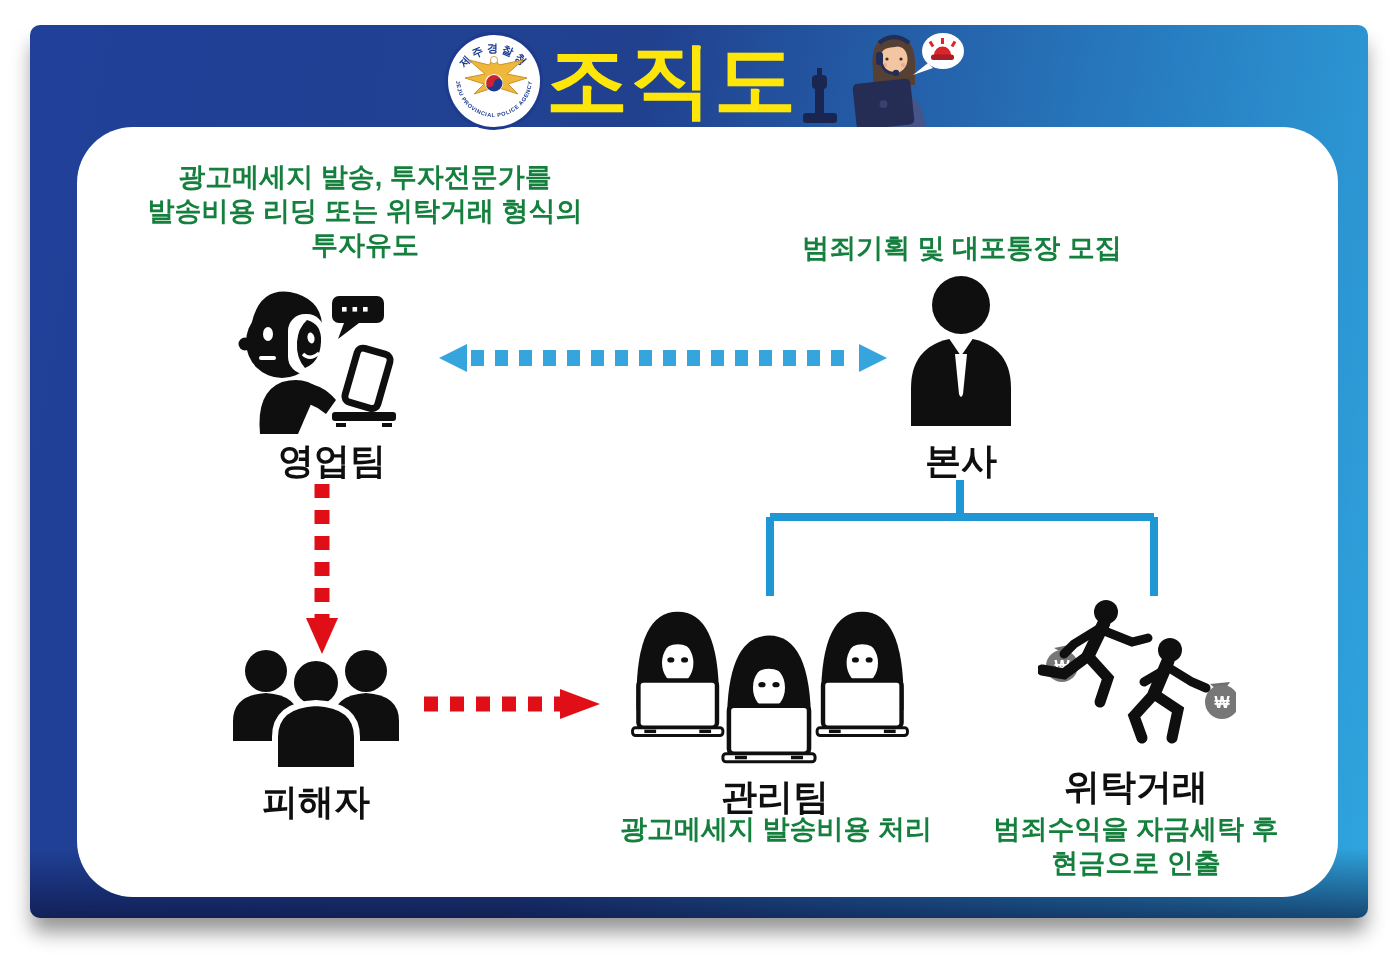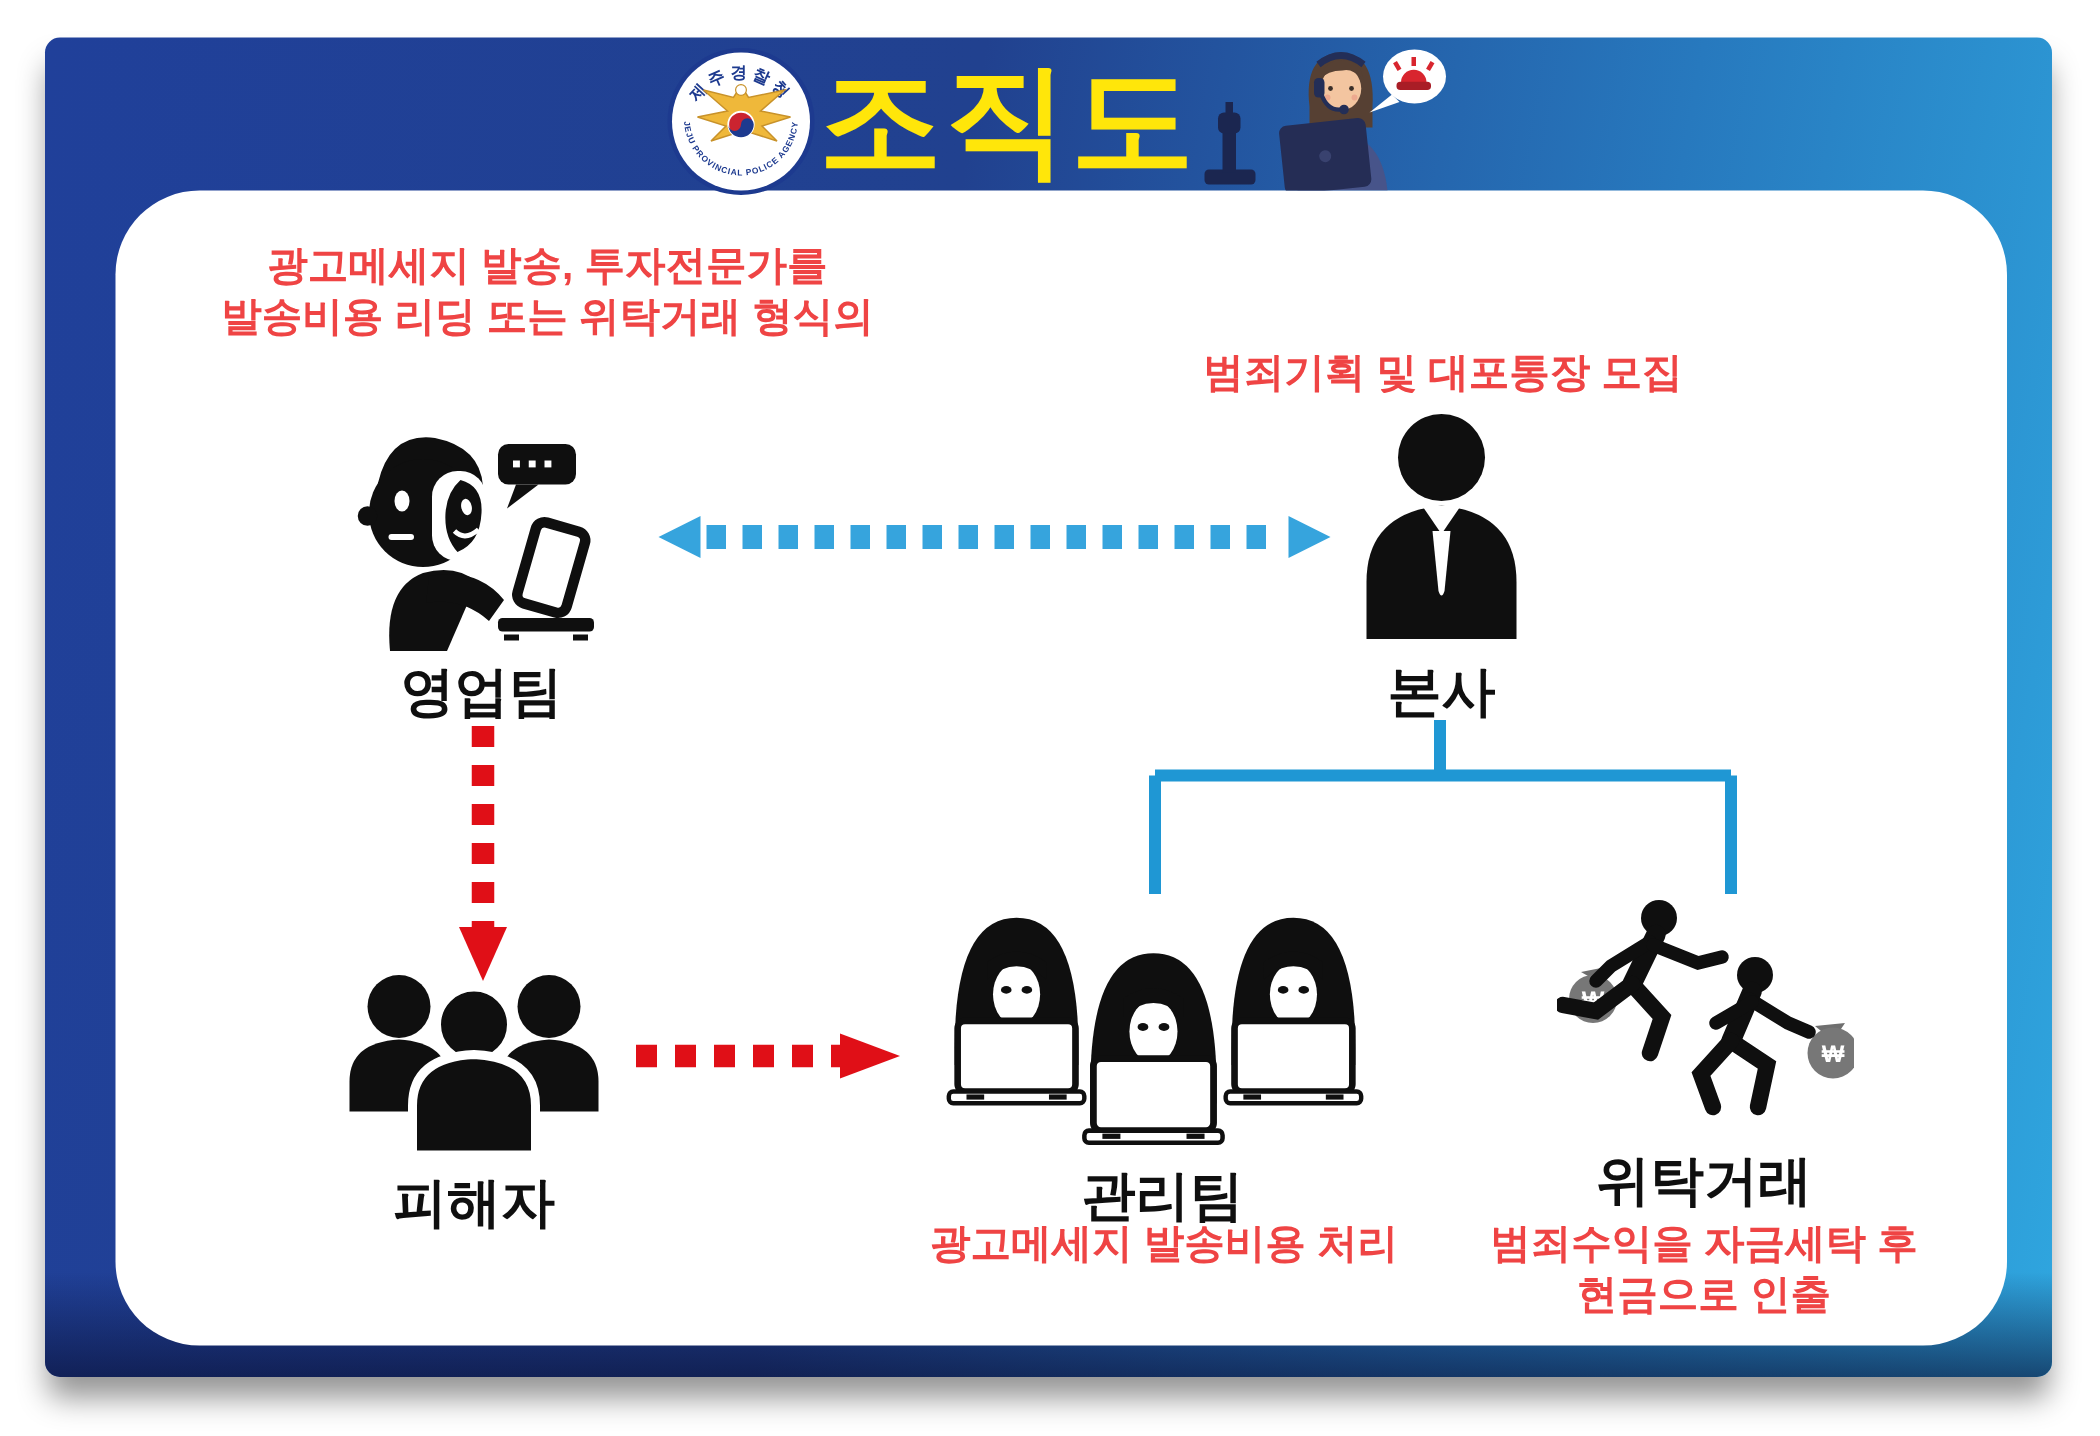--- a/index.html
+++ b/index.html
@@ -9,21 +9,21 @@
          background:linear-gradient(100deg,#20409A 0%,#21418F 42%,#2779BE 74%,#2FA6DF 100%);
          box-shadow:0 16px 20px -2px rgba(0,0,0,0.42);z-index:1;}
   .frame::after{content:"";position:absolute;left:0;right:0;bottom:0;height:70px;
          border-radius:0 0 10px 10px;
          background:linear-gradient(to top,rgba(8,13,48,0.62),rgba(8,13,48,0));}
   .panel{position:absolute;left:77px;top:127px;width:1261px;height:770px;border-radius:56px;
          background:#ffffff;z-index:2;}
   .abs{position:absolute;z-index:3;}
   .title{left:672px;top:26px;transform:translateX(-50%);
          font-size:82px;font-weight:900;color:#FFE60A;letter-spacing:2px;white-space:nowrap;font-family:Liberation Mono, monospace;}
-  .note{color:#ef4444;font-weight:700;font-size:27px;line-height:34px;text-align:center;}
+  .note{color:#15803d;font-weight:700;font-size:27px;line-height:34px;text-align:center;}
   .label{color:#0F0F0F;font-weight:800;font-size:36px;text-align:center;white-space:nowrap;}
   svg{display:block;}
 </style>
 </head>
 <body>
 
 <div class="stage">
 
   <div class="frame"></div>
   <div class="panel"></div>
@@ -80,20 +80,21 @@
       <rect x="137" y="14" width="3" height="6" transform="rotate(-30 138.5 17)" fill="#d8252e"></rect>
       <rect x="159" y="14" width="3" height="6" transform="rotate(30 160.5 17)" fill="#d8252e"></rect>
       <path d="M141 28 a8.5 8.5 0 0 1 17 0 Z" fill="#d8252e"></path>
       <rect x="138" y="27.5" width="23" height="5.5" rx="2.5" fill="#a91d26"></rect>
     </g>
   </svg>
 
   <div class="abs note" style="left:120px;top:160px;width:490px;">
     <div>광고메세지 발송, 투자전문가를</div>
     <div>발송비용 리딩 또는 위탁거래 형식의</div>
+    <div>투자유도</div>
   </div>
 
   <div class="abs note" style="left:760px;top:231px;width:404px;">
     <div>범죄기획 및 대포통장 모집</div>
   </div>
 
   <svg class="abs" style="left:232px;top:276px;" width="172" height="158" viewBox="0 0 172 158">
     <g>
       <rect x="100" y="20" width="52" height="27" rx="7" fill="#0f0f0f"></rect>
       <path d="M112 47 L106 63 L127 47 Z" fill="#0f0f0f"></path>
@@ -112,21 +113,21 @@
     <path d="M71 78 Q78 85 87 77" stroke="#ffffff" stroke-width="3.2" fill="none"></path>
     <path d="M28 158 Q24 116 50 106 Q72 100 86 112 L66 158 Z" fill="#0f0f0f"></path>
     <path d="M54 108 Q86 102 104 124 L94 138 Q76 122 52 126 Z" fill="#0f0f0f"></path>
     <g transform="rotate(16 134 104)">
       <rect x="118" y="74" width="34" height="56" rx="6" fill="none" stroke="#0f0f0f" stroke-width="7"></rect>
     </g>
     <rect x="100" y="136" width="64" height="9" rx="3" fill="#0f0f0f"></rect>
     <rect x="104" y="147" width="10" height="4" fill="#0f0f0f"></rect>
     <rect x="150" y="147" width="10" height="4" fill="#0f0f0f"></rect>
   </svg>
-  <div class="abs label" style="left:236px;top:437px;width:170px;">영업팀</div>
+  <div class="abs label" style="left:247px;top:437px;width:170px;">영업팀</div>
 
   <svg class="abs" style="left:905px;top:274px;" width="112" height="152" viewBox="0 0 112 152">
     <circle cx="56" cy="31" r="29" fill="#0f0f0f"></circle>
     <path d="M6 152 V114 Q6 68 56 63 Q106 68 106 114 V152 Z" fill="#0f0f0f"></path>
     <path d="M43 63 L56 82 L69 63 Z" fill="#ffffff"></path>
     <path d="M50 80 L62 80 L58 120 Q56 126 54 120 Z" fill="#ffffff"></path>
   </svg>
   <div class="abs label" style="left:905px;top:437px;width:112px;">본사</div>
 
   <svg class="abs" style="left:437px;top:341px;" width="452" height="34" viewBox="0 0 452 34">

